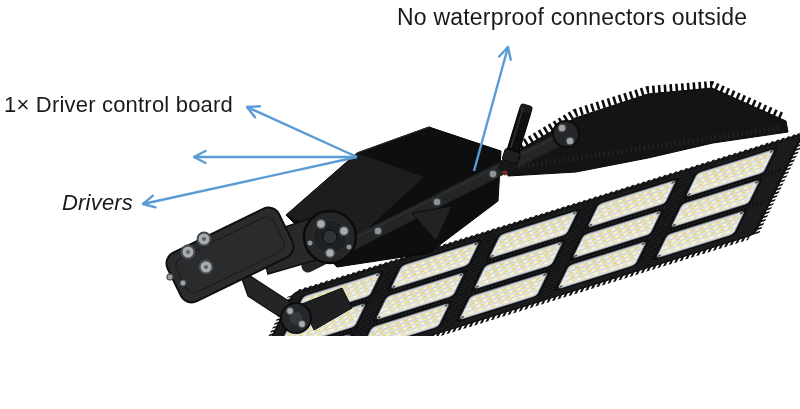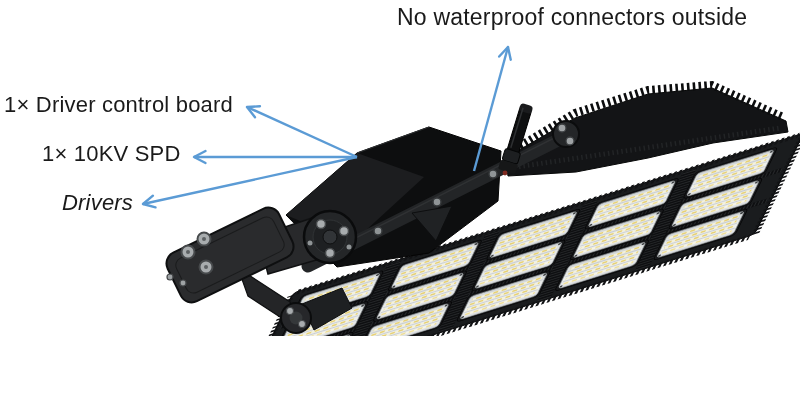--- a/index.html
+++ b/index.html
@@ -162,17 +162,16 @@
     <line class="arrow" x1="357" y1="157" x2="194" y2="157" marker-end="url(#ah)"></line>
     <line class="arrow" x1="357" y1="157" x2="143" y2="204" marker-end="url(#ah)"></line>
     <line class="arrow" x1="474" y1="171" x2="508" y2="47" marker-end="url(#ah)"></line>
   </g>
 </svg>
 
 <div class="lbl top" style="left:397px;top:4px;">No waterproof connectors outside</div>
 
 <div class="lbl" style="left:4px;top:92px;">1× Driver control board</div>
 
-<div class="lbl" style="left:42px;top:141px;">1× 10KV SPD</div>
 
 <div class="lbl" style="left:62px;top:190px;font-style:italic;">Drivers</div>
 
 </div>
 
 </body></html>

